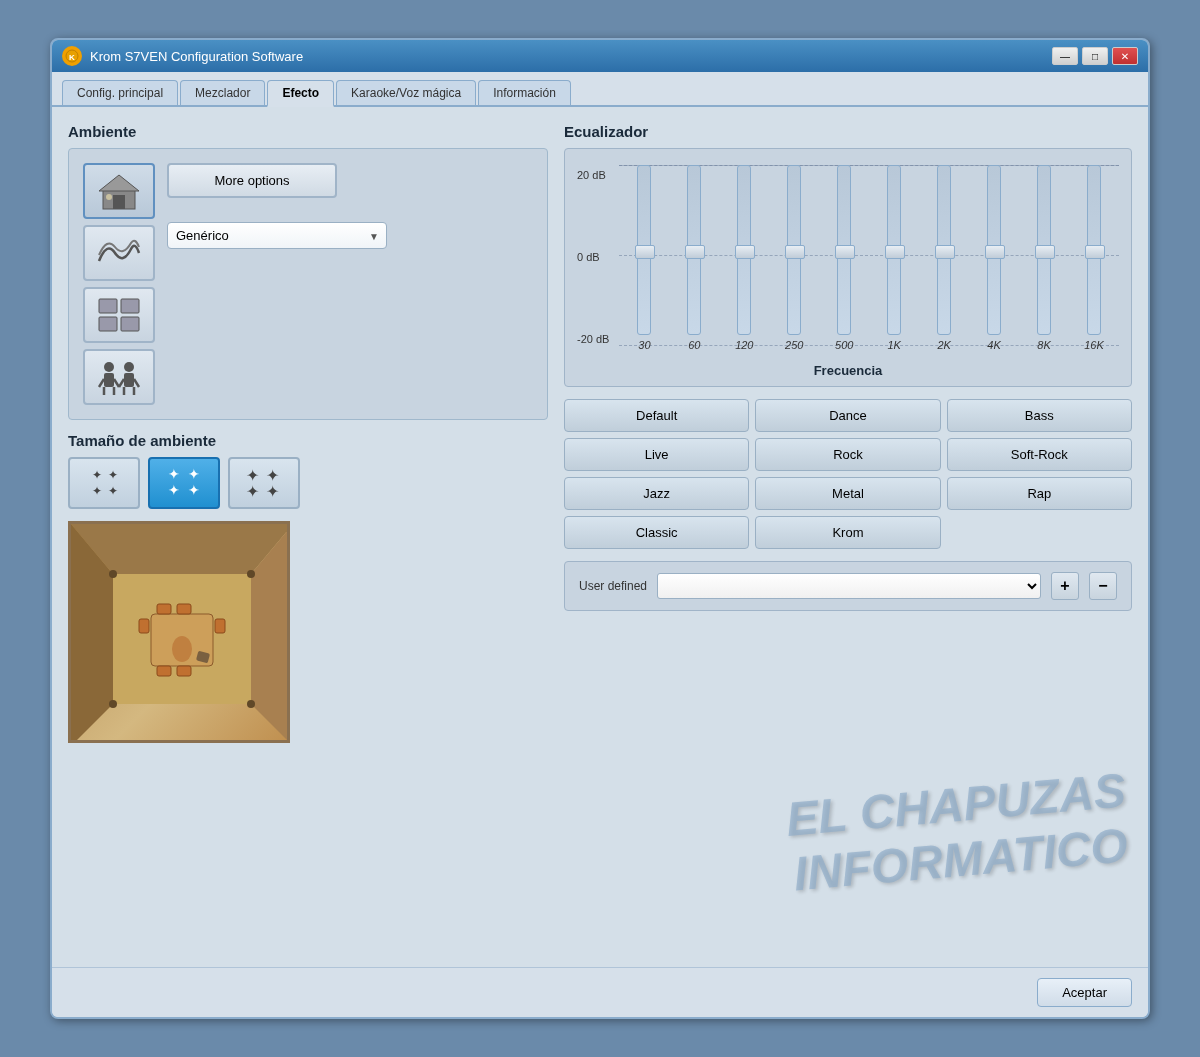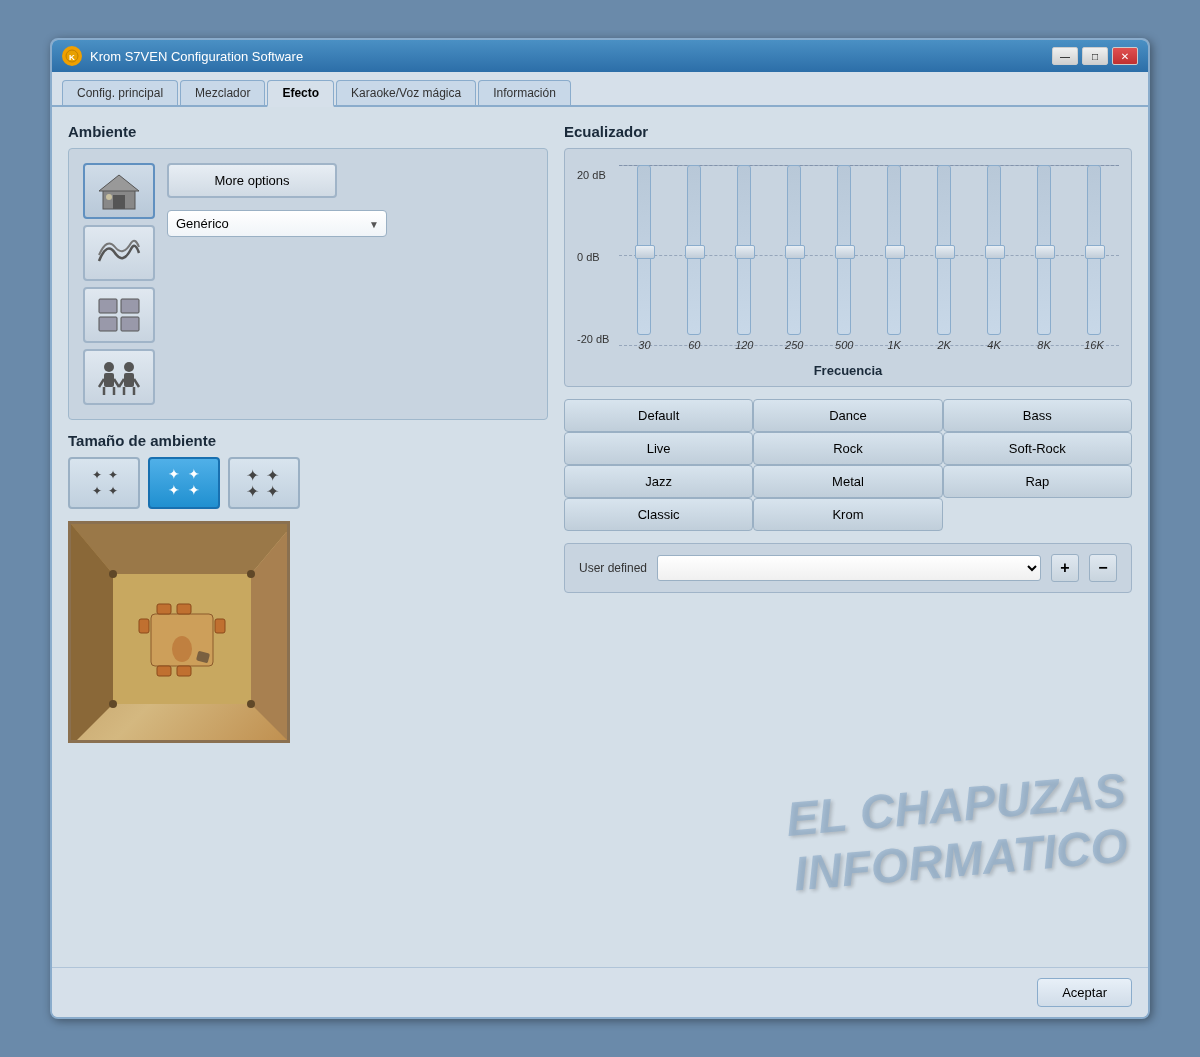--- a/index.html
+++ b/index.html
@@ -152,21 +152,21 @@
       justify-content: center;
       overflow: hidden;
     }
     .ambiente-icon-btn.selected {
       border-color: #6090c0;
       background: linear-gradient(to bottom, #d0dce8, #b8c8d8);
     }
     .ambiente-options {
       display: flex;
       flex-direction: column;
-      gap: 12px;
+      gap: 24px;
       flex: 1;
       justify-content: center;
     }
     .more-options-btn {
       padding: 8px 20px;
       background: linear-gradient(to bottom, #e8eef4, #d0dae4);
       border: 2px solid #a0b4c8;
       border-radius: 4px;
       cursor: pointer;
       font-size: 13px;
@@ -282,20 +282,21 @@
       font-weight: bold;
       font-size: 13px;
       margin-top: 12px;
       color: #1a2a3a;
     }
 
     
     .eq-presets {
       display: grid;
       grid-template-columns: repeat(3, 1fr);
+      gap: 6px;
       margin-bottom: 12px;
     }
     .preset-btn {
       padding: 8px;
       background: linear-gradient(to bottom, #d8e4ee, #c0ceda);
       border: 1px solid #9ab0c4;
       border-radius: 4px;
       cursor: pointer;
       font-size: 13px;
       color: #000;

